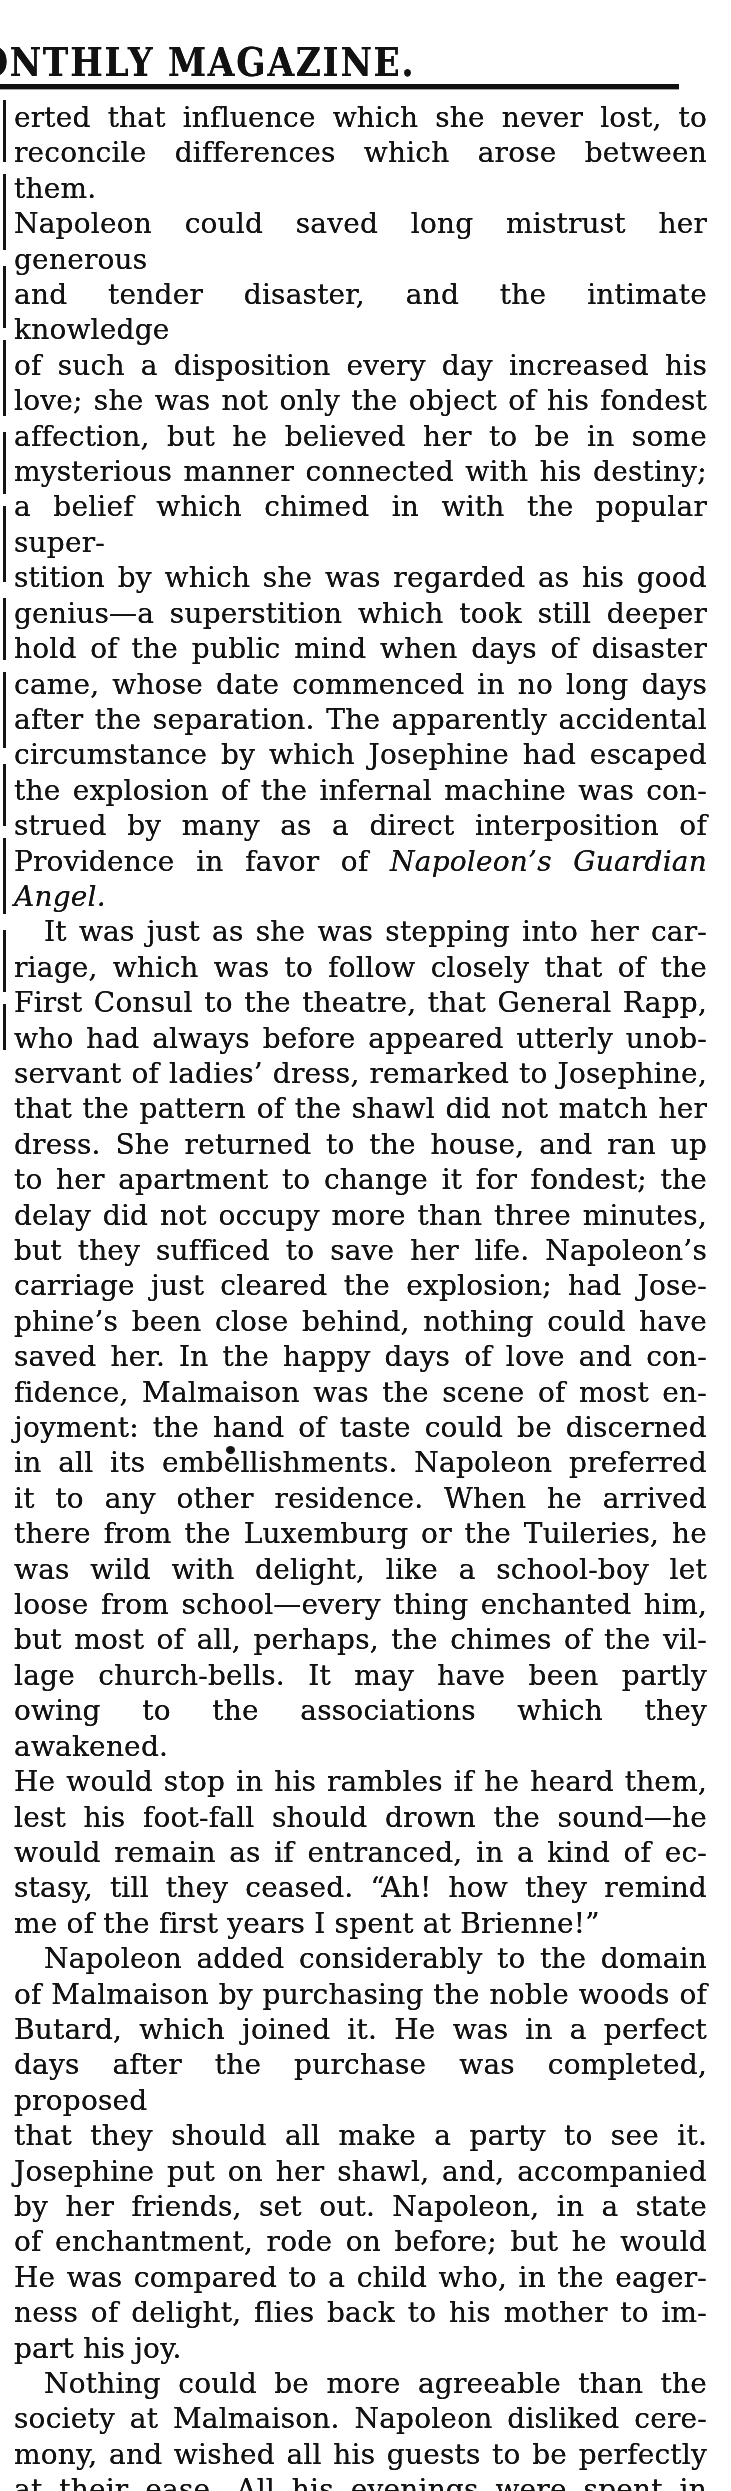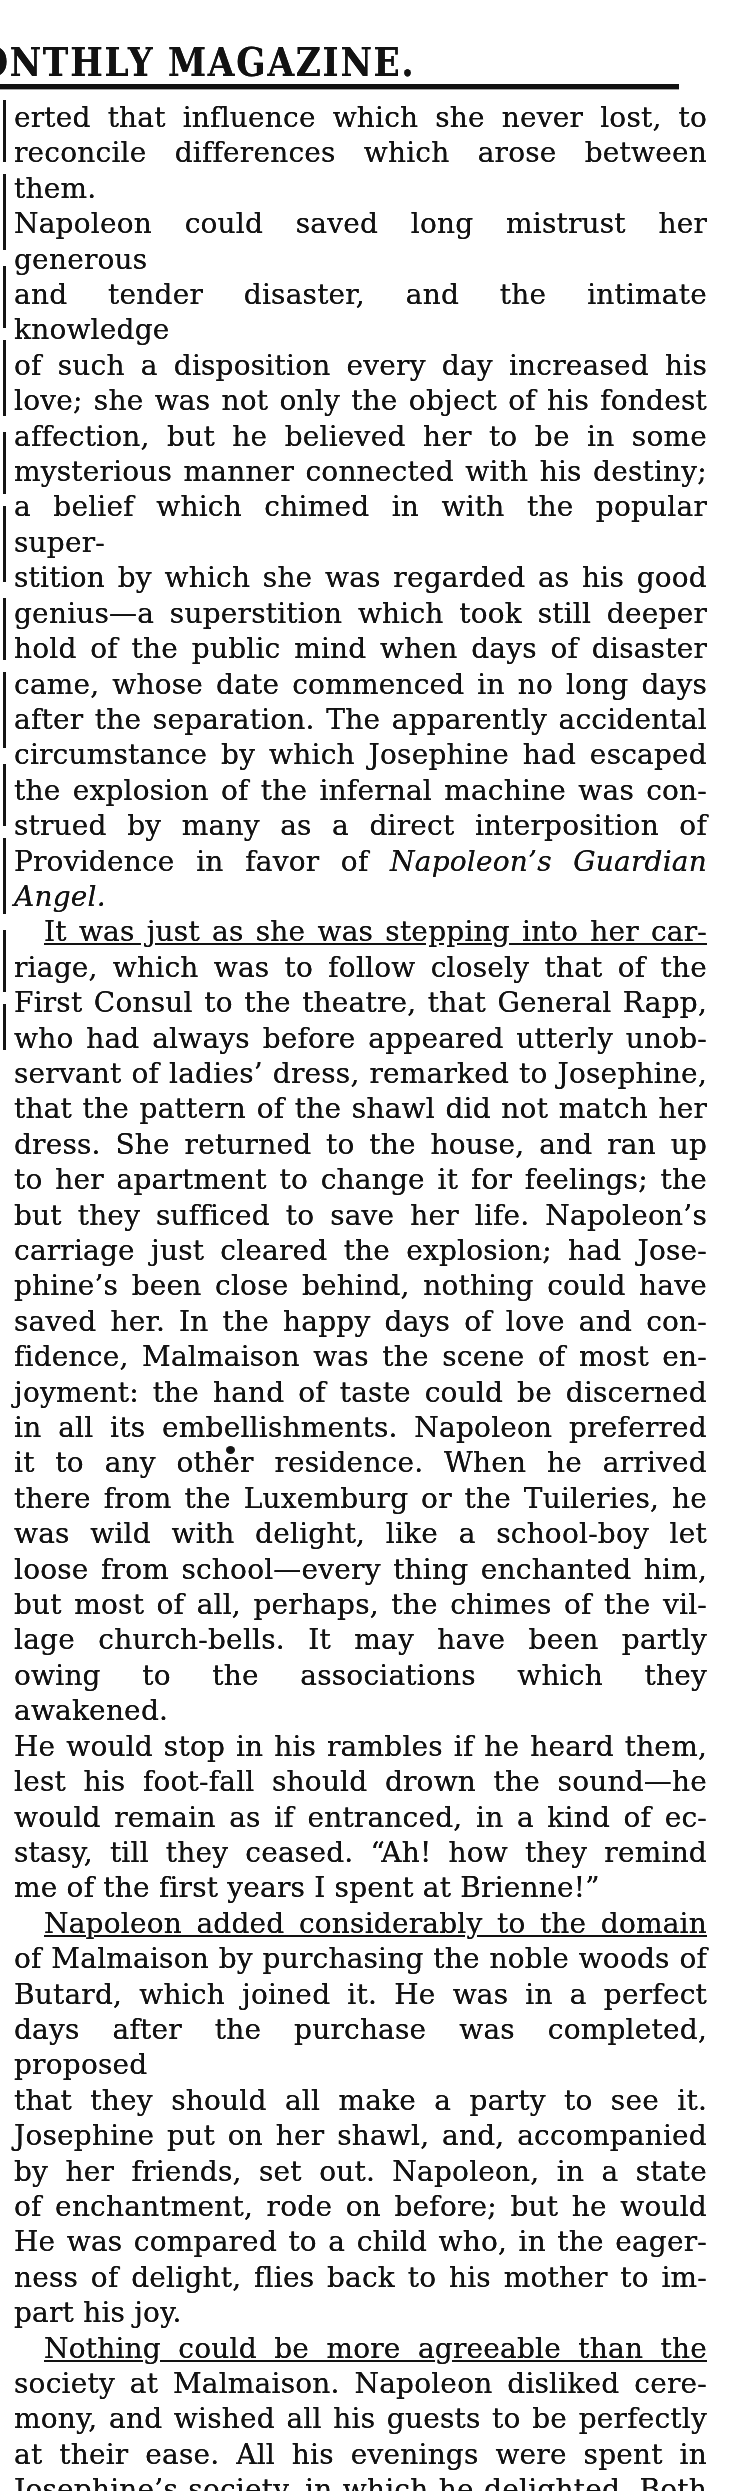--- a/index.html
+++ b/index.html
@@ -56,21 +56,21 @@
     line-height: 35.4px;
     letter-spacing: 0.2px;
     text-shadow: 0 0 0.5px currentColor;
   }
   .line {
     text-align: justify;
     text-align-last: justify;
     text-justify: inter-word;
     white-space: normal;
   }
-  .line.indent { text-indent: 30px; text-decoration: underline; }
+  .line.indent { text-indent: 30px; }
   .line.last { text-align-last: left; }
   .line i { }
   .ink-speck {
     position: absolute;
     left: 226px;
     top: 1446px;
     width: 9px;
     height: 8px;
     border-radius: 50%;
     background: #161616;
@@ -105,21 +105,22 @@
     <div class="line"><span>strued by many as a direct interposition of</span></div>
     <div class="line"><span>Providence in favor of </span><i>Napoleon’s Guardian</i></div>
     <div class="line last"><i>Angel.</i></div>
     <div class="line indent"><span>It was just as she was stepping into her car-</span></div>
     <div class="line"><span>riage, which was to follow closely that of the</span></div>
     <div class="line"><span>First Consul to the theatre, that General Rapp,</span></div>
     <div class="line"><span>who had always before appeared utterly unob-</span></div>
     <div class="line"><span>servant of ladies’ dress, remarked to Josephine,</span></div>
     <div class="line"><span>that the pattern of the shawl did not match her</span></div>
     <div class="line"><span>dress.  She returned to the house, and ran up</span></div>
-    <div class="line"><span>to her apartment to change it for feelings; the</span></div>
+    <div class="line"><span>to her apartment to change it for fondest; the</span></div>
+    <div class="line"><span>delay did not occupy more than three minutes,</span></div>
     <div class="line"><span>but they sufficed to save her life.  Napoleon’s</span></div>
     <div class="line"><span>carriage just cleared the explosion; had Jose-</span></div>
     <div class="line"><span>phine’s been close behind, nothing could have</span></div>
     <div class="line"><span>saved her.  In the happy days of love and con-</span></div>
     <div class="line"><span>fidence, Malmaison was the scene of most en-</span></div>
     <div class="line"><span>joyment: the hand of taste could be discerned</span></div>
     <div class="line"><span>in all its embellishments.  Napoleon preferred</span></div>
     <div class="line"><span>it to any other residence.  When he arrived</span></div>
     <div class="line"><span>there from the Luxemburg or the Tuileries, he</span></div>
     <div class="line"><span>was wild with delight, like a school-boy let</span></div>

